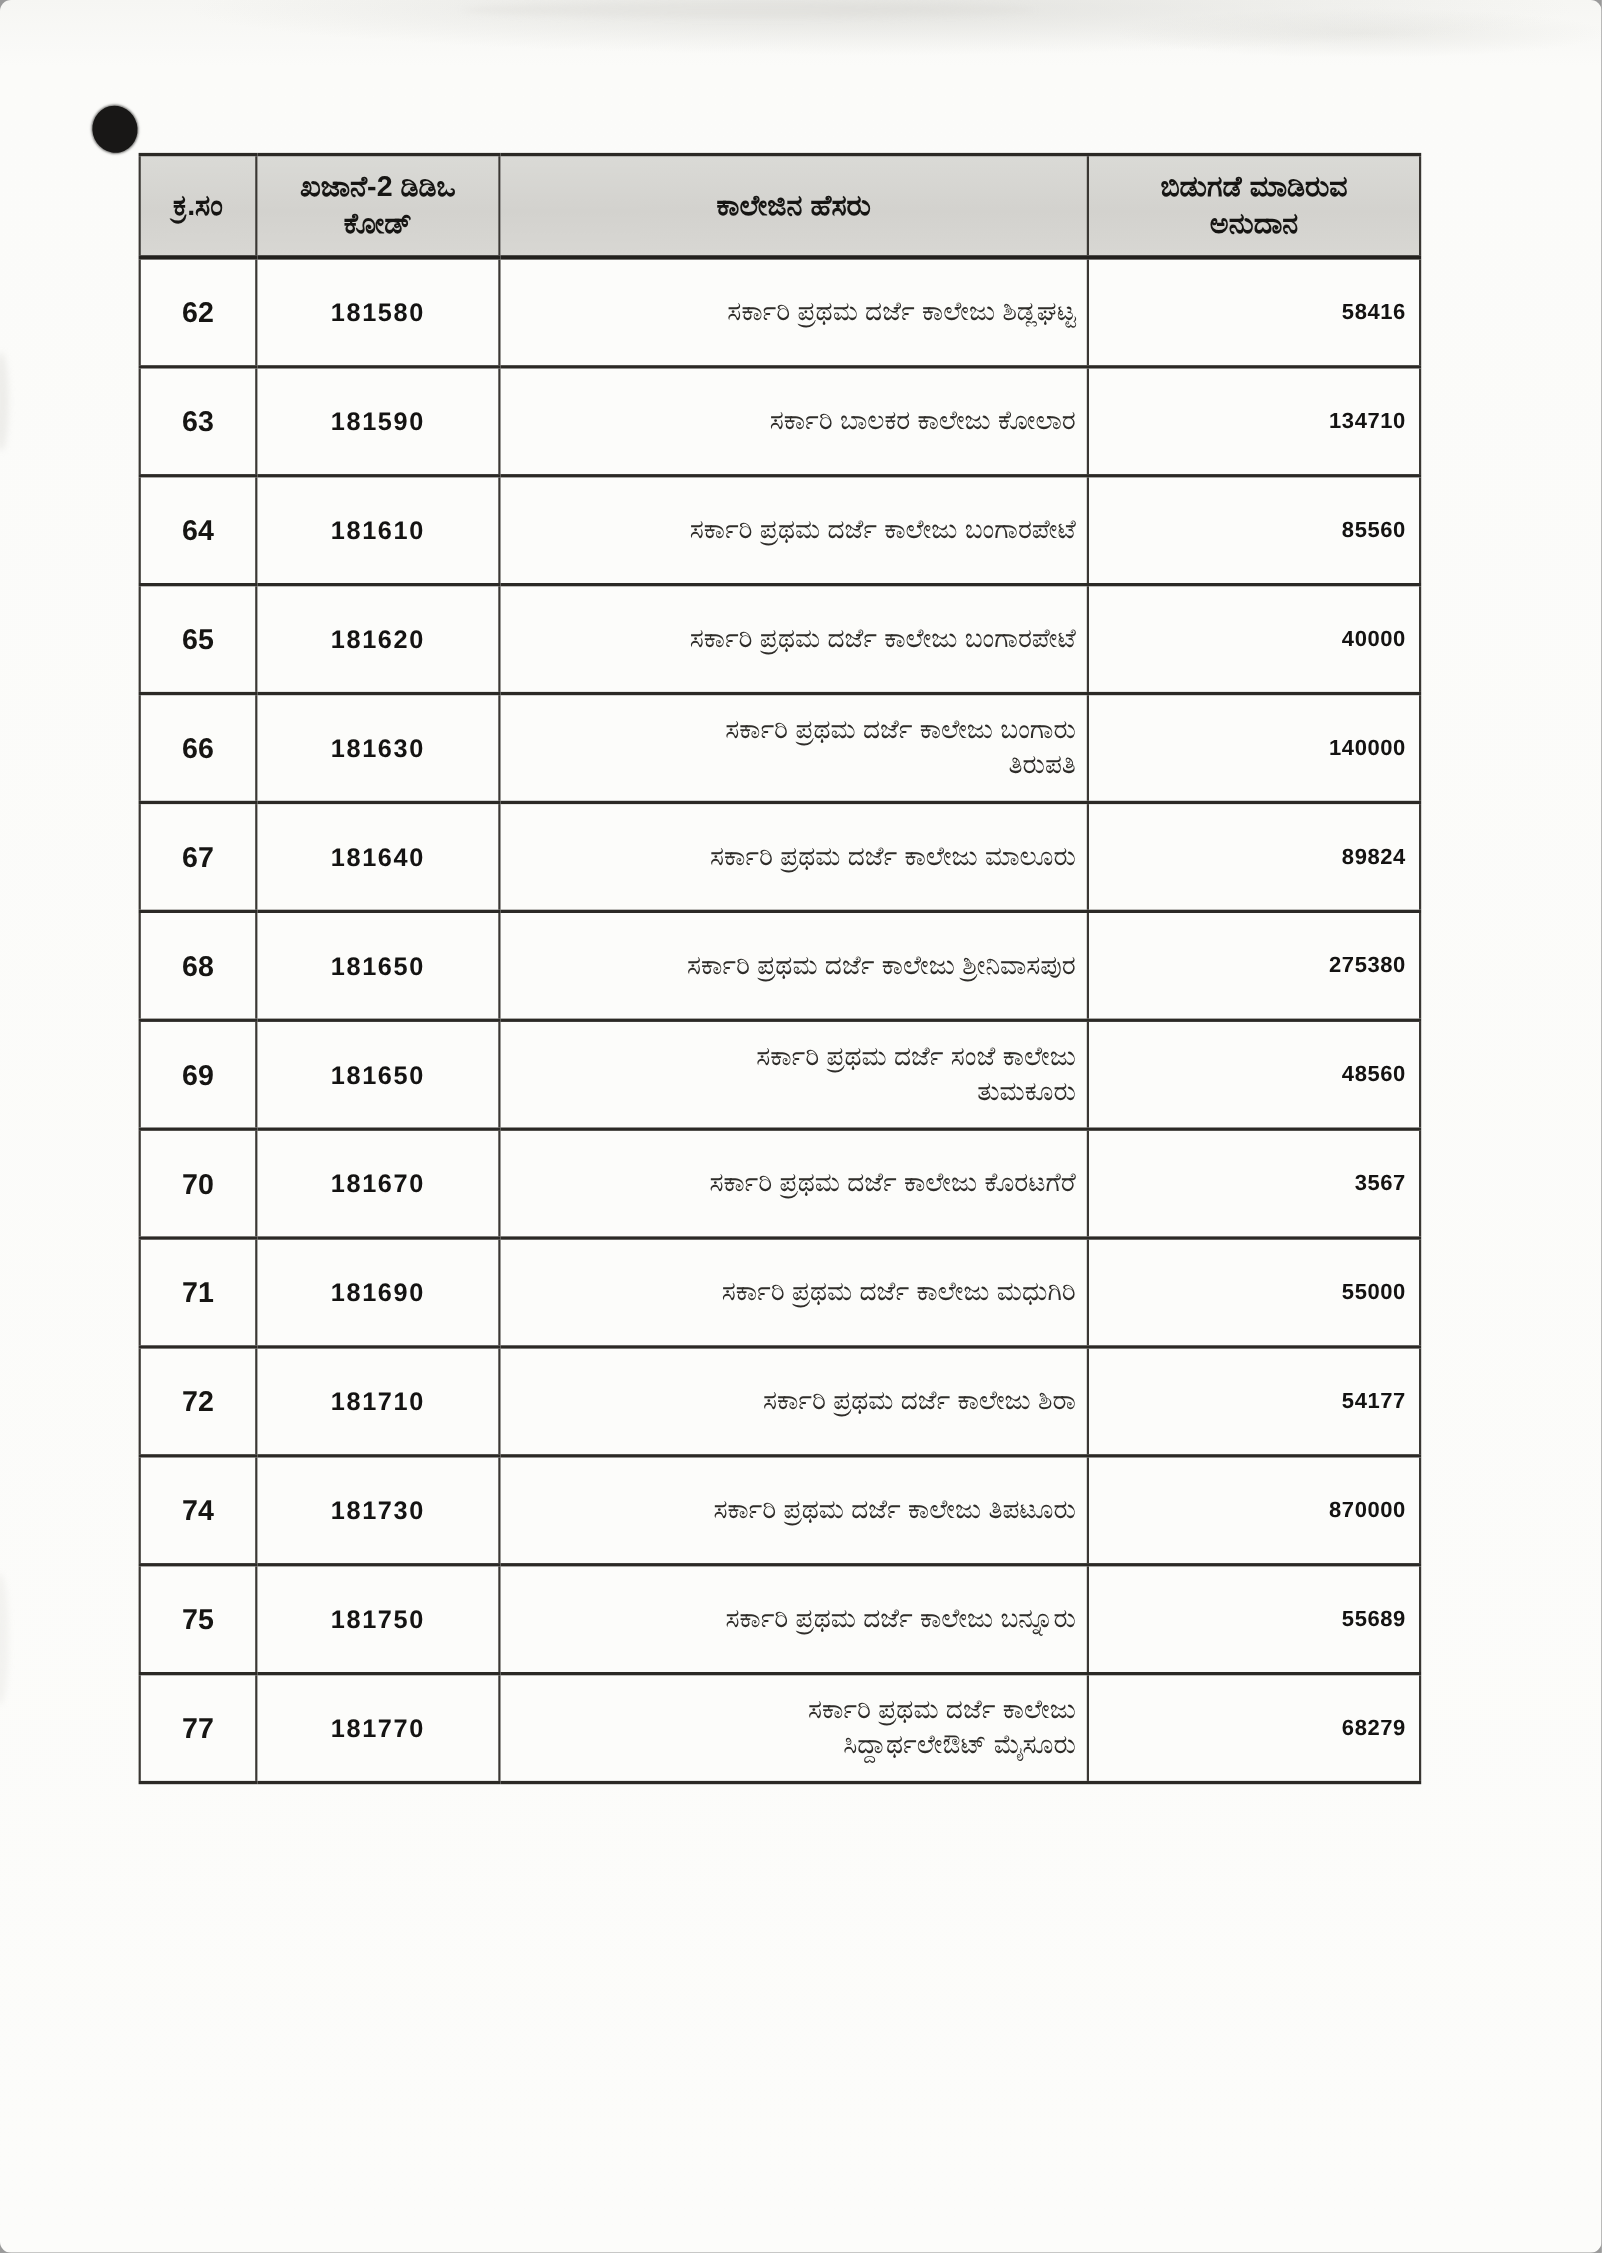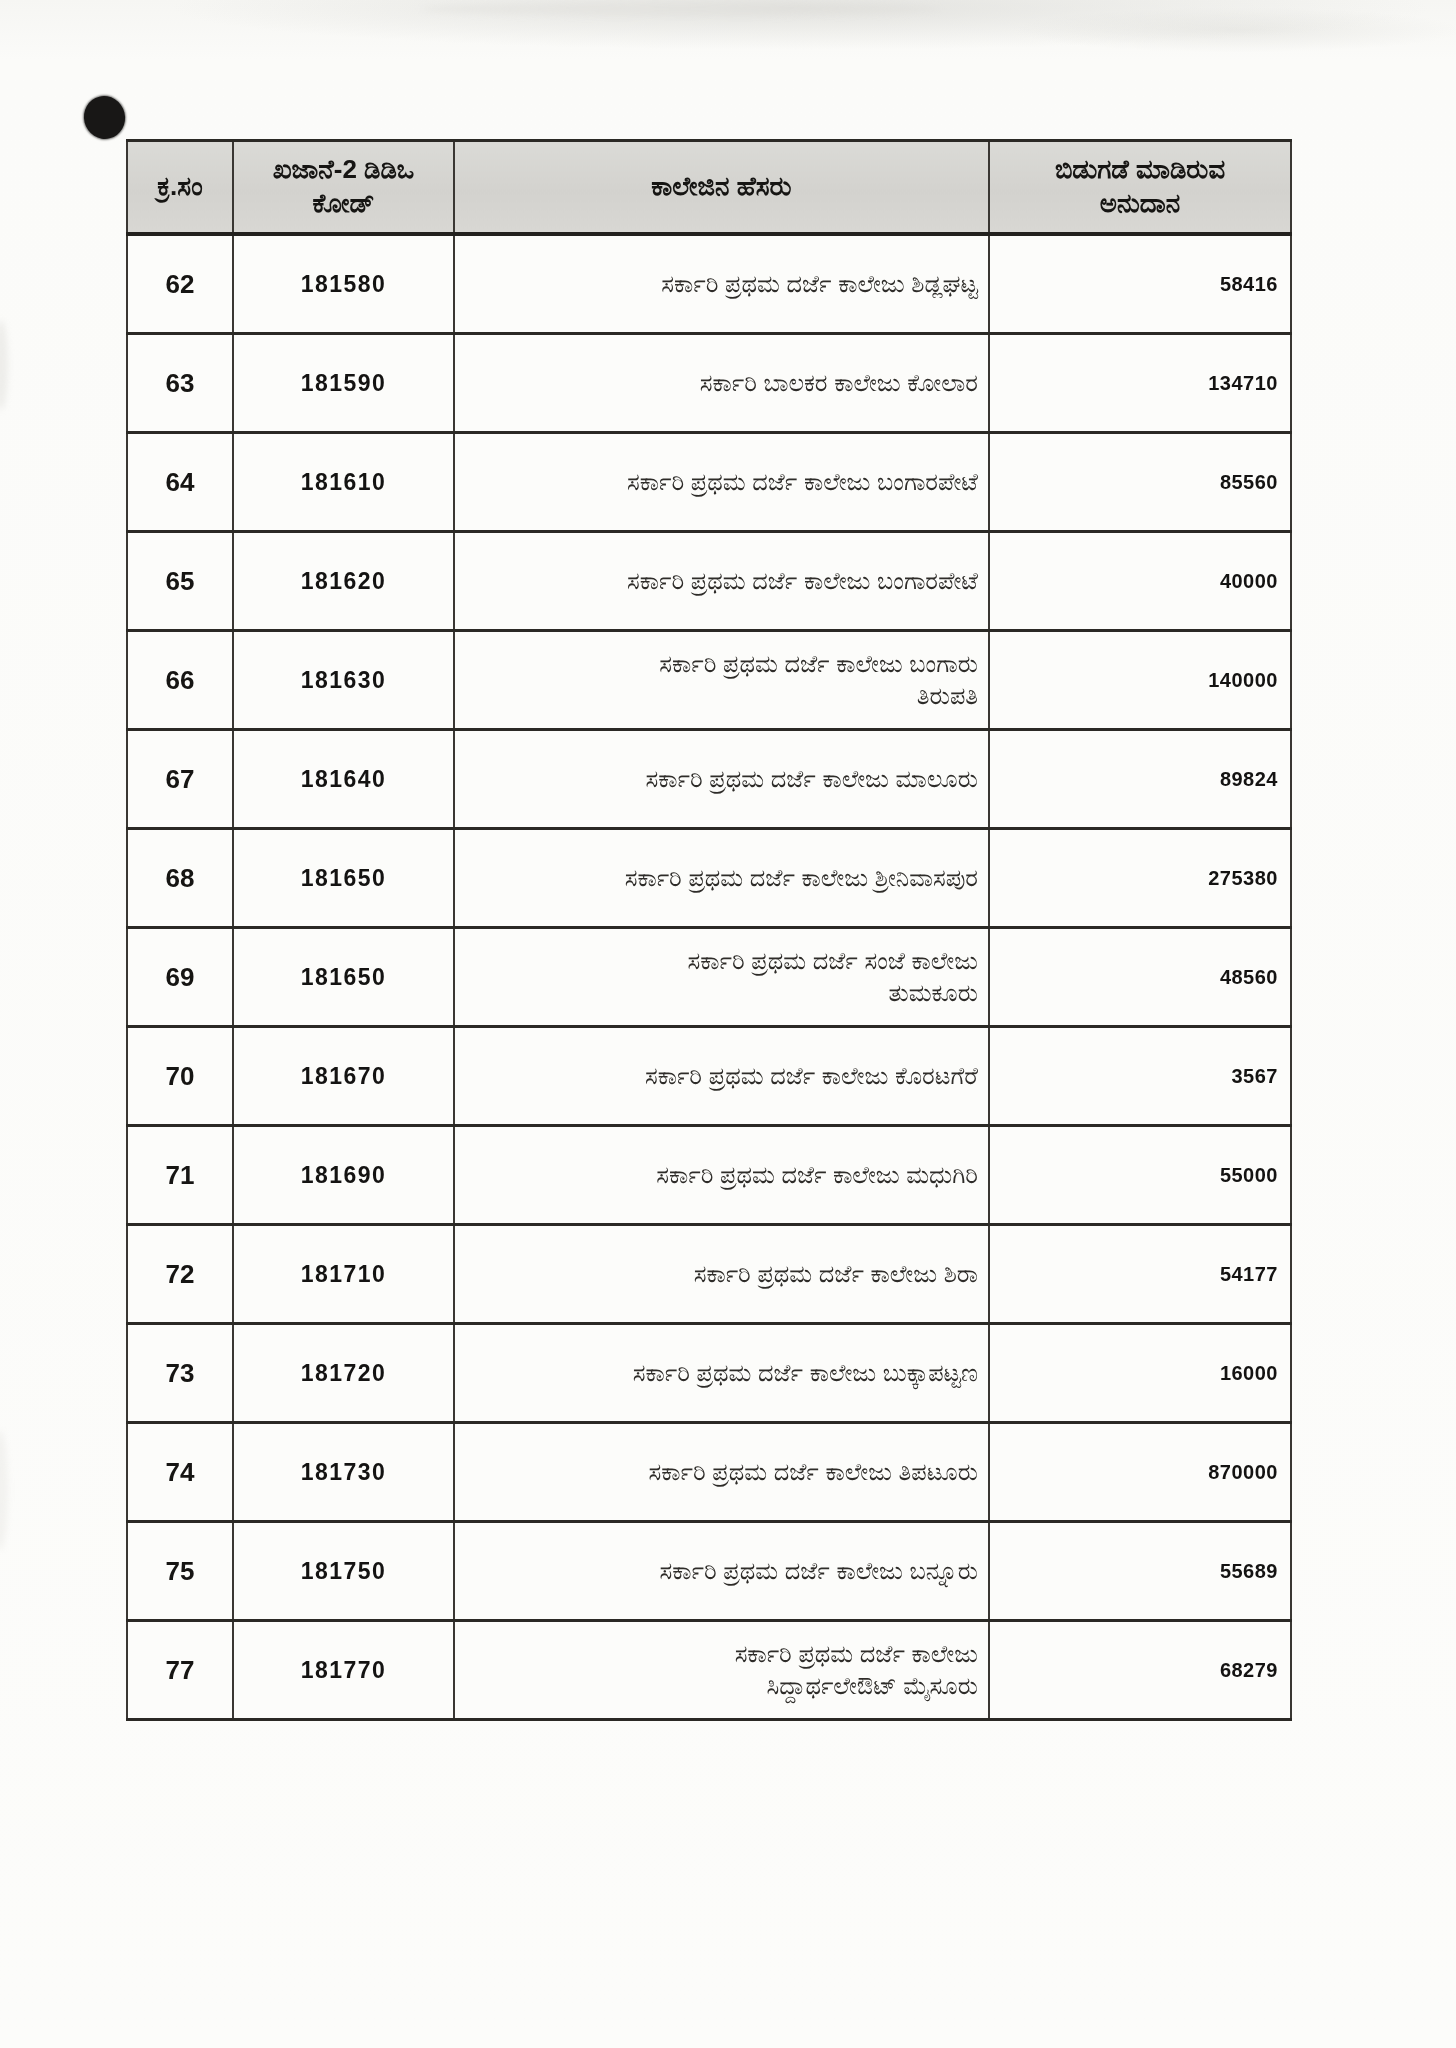--- a/index.html
+++ b/index.html
@@ -7,20 +7,21 @@
     position:relative;
     width:1456px;height:2048px;
     margin:0 auto;
     background:
       radial-gradient(ellipse 900px 60px at 55% 8px, rgba(210,210,206,.55), rgba(210,210,206,0) 70%),
       radial-gradient(ellipse 300px 30px at 85% 30px, rgba(215,215,210,.4), rgba(215,215,210,0) 75%),
       linear-gradient(180deg,#f6f6f3 0px,#fbfbf9 60px,#fcfcfa 100%);
     overflow:hidden;
     font-family:"Liberation Sans","DejaVu Sans",sans-serif;
     color:#1c1b19;
+    border-radius:10px;
   }
   
   .smudge{position:absolute;background:#dddcd8;opacity:.45;border-radius:50%;filter:blur(3px);}
   .smudge.s1{left:-6px;top:320px;width:14px;height:90px;}
   .smudge.s2{left:-8px;top:1430px;width:16px;height:120px;opacity:.3;}
   .smudge.s3{left:420px;top:2px;width:520px;height:14px;opacity:.35;}
   
   .punch-hole{
     position:absolute;left:84px;top:96px;width:41px;height:43px;
     background:#181716;border-radius:50%;
@@ -175,26 +176,20 @@
             <td class="amount">55000</td>
           </tr>
 
           <tr>
             <td class="serial">72</td>
             <td class="code">181710</td>
             <td class="name">ಸರ್ಕಾರಿ ಪ್ರಥಮ ದರ್ಜೆ ಕಾಲೇಜು ಶಿರಾ</td>
             <td class="amount">54177</td>
           </tr>
 
-          <tr>
-            <td class="serial">73</td>
-            <td class="code">181720</td>
-            <td class="name">ಸರ್ಕಾರಿ ಪ್ರಥಮ ದರ್ಜೆ ಕಾಲೇಜು ಬುಕ್ಕಾಪಟ್ಟಣ</td>
-            <td class="amount">16000</td>
-          </tr>
 
           <tr>
             <td class="serial">74</td>
             <td class="code">181730</td>
             <td class="name">ಸರ್ಕಾರಿ ಪ್ರಥಮ ದರ್ಜೆ ಕಾಲೇಜು ತಿಪಟೂರು</td>
             <td class="amount">870000</td>
           </tr>
 
           <tr>
             <td class="serial">75</td>

